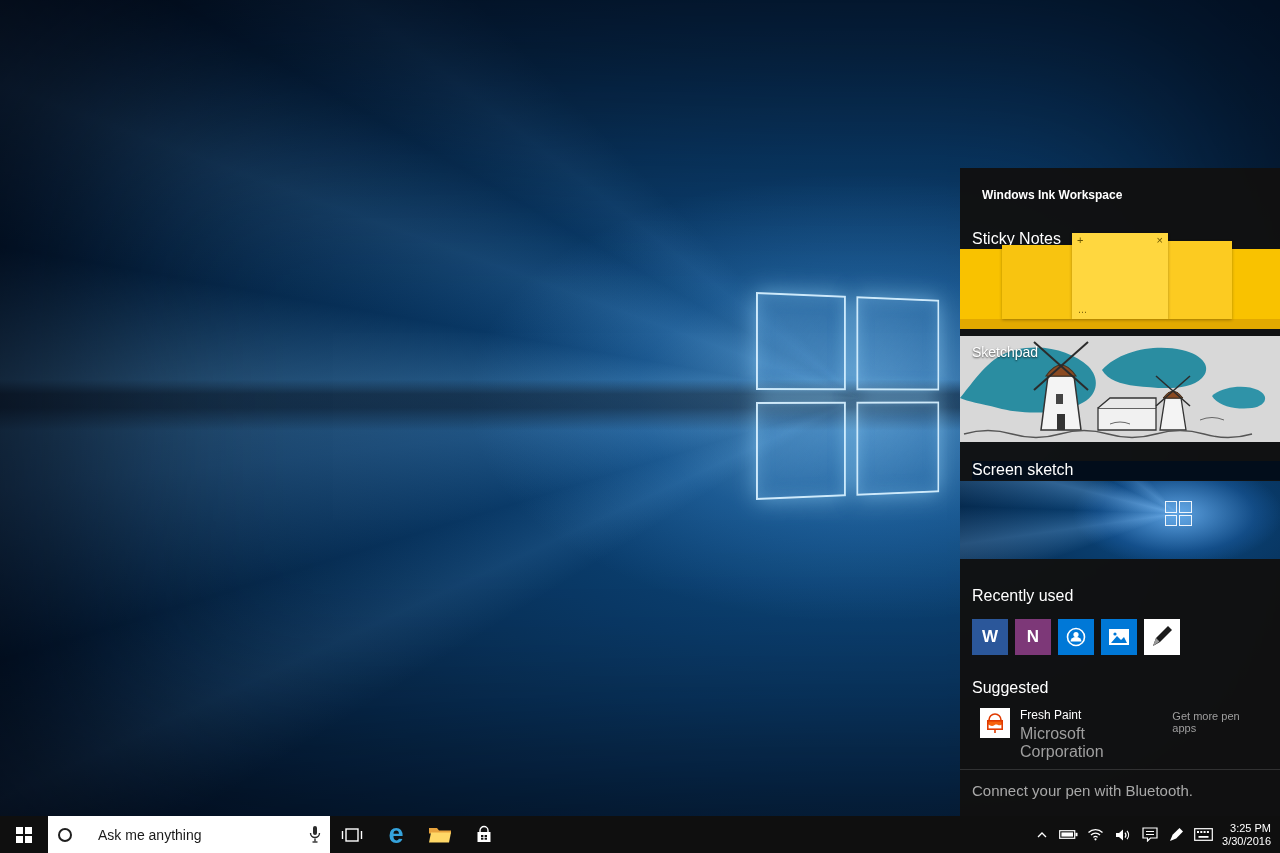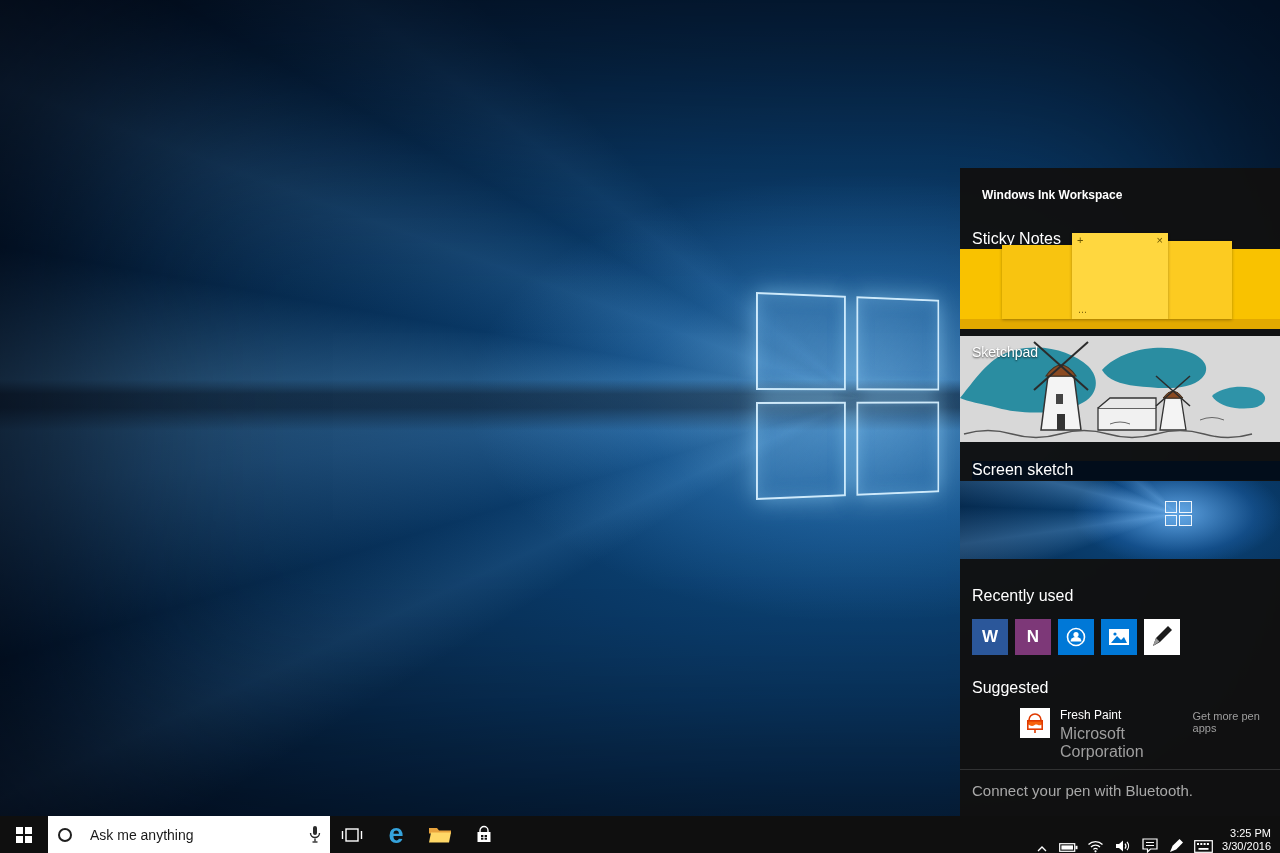--- a/index.html
+++ b/index.html
@@ -71,45 +71,45 @@
 
   .recent-head{}
   .recent-row{display:flex;gap:7px;padding:0 12px;margin-top:13px;}
   .app-tile{width:36px;height:36px;display:flex;align-items:center;justify-content:center;color:#fff;font-weight:bold;font-size:17px;}
   .tile-word{background:#2b579a;}
   .tile-onenote{background:#7d3878;}
   .tile-blue{background:#0078d7;}
   .tile-white{background:#fff;}
 
   .suggested-head{margin-top:24px;}
-  .suggest-row{display:flex;align-items:flex-start;gap:10px;padding:0 12px;margin-top:10px;margin-left:48px;}
+  .suggest-row{display:flex;align-items:flex-start;gap:10px;padding:0 20px;margin-top:10px;}
   .fp-tile{width:30px;height:30px;background:#fff;display:flex;align-items:center;justify-content:center;flex:0 0 auto;}
   .fp-name{font-size:12px;color:#fff;line-height:15px;}
   .fp-pub{font-size:16px;color:#9f9f9f;margin-top:2px;}
   .more-link{margin-left:auto;font-size:11px;color:#9f9f9f;padding-top:2px;cursor:pointer;}
 
   .panel-footer{
     position:absolute;left:0;right:0;bottom:0;
     padding:10px 12px 14px;border-top:1px solid rgba(255,255,255,0.14);
     font-size:15px;color:#a8a8a8;line-height:1.45;
   }
   .panel-footer a{color:#a8a8a8;text-decoration:underline;cursor:pointer;}
 
   
   .taskbar{position:absolute;left:0;right:0;bottom:0;height:37px;background:#0f0f0f;display:flex;align-items:stretch;z-index:10;}
   .tb-btn{display:flex;align-items:center;justify-content:center;width:44px;cursor:pointer;}
   .start-btn{width:48px;}
   .win-grid{display:grid;grid-template-columns:7px 7px;grid-template-rows:7px 7px;gap:2px;}
   .win-grid span{background:#fff;}
   .search-box{display:flex;align-items:center;width:282px;background:#fff;padding:0 8px 0 10px;cursor:text;}
   .cortana-ring{width:14px;height:14px;border:2px solid #1f1f1f;border-radius:50%;flex:0 0 auto;}
-  .search-input{flex:1;border:none;outline:none;font-size:14px;color:#111;margin:0 16px;background:transparent;min-width:0;}
+  .search-input{flex:1;border:none;outline:none;font-size:14px;color:#111;margin:0 24px;background:transparent;min-width:0;}
   .search-input::placeholder{color:#1a1a1a;opacity:1;}
   .edge-e{color:#35a3dc;font-size:27px;font-weight:bold;line-height:27px;}
-  .tray{margin-left:auto;display:flex;align-items:flex-end;}
+  .tray{margin-left:auto;display:flex;align-items:center;}
   .tray-btn{display:flex;align-items:center;justify-content:center;width:27px;cursor:pointer;}
   .clock{display:flex;flex-direction:column;justify-content:center;text-align:right;color:#fff;font-size:11px;line-height:13px;padding:0 9px 0 5px;cursor:pointer;}
 </style>
 </head>
 <body>
 
 <div class="screen">
 
   <div class="wallpaper">
     <div class="hero-logo">

